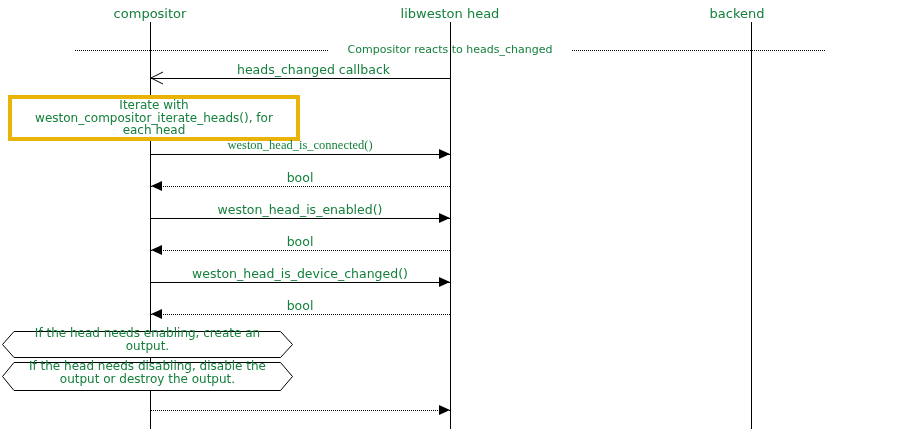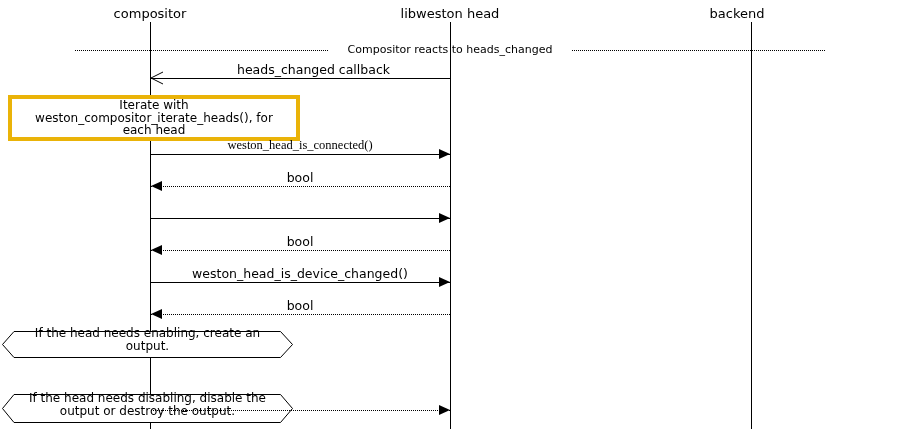--- a/index.html
+++ b/index.html
@@ -2,21 +2,21 @@
 <html><head>
 <meta charset="utf-8">
 <style>
   html, body { margin: 0; padding: 0; background: #ffffff; }
   .diagram {
     position: relative;
     width: 900px;
     height: 429px;
     background: #ffffff;
     font-family: "DejaVu Sans", "Liberation Sans", sans-serif;
-    color: #000000;
+    color: #15803d;
     overflow: hidden;
   }
   .lifeline {
     position: absolute;
     top: 22px;
     bottom: 0;
     width: 0;
     border-left: 1px solid #000;
   }
   .participant {
@@ -127,20 +127,21 @@
 each head</div>
 
   <div class="msg-label" style="left:300px; top:138px;font-family:Liberation Serif, serif;">weston_head_is_connected()</div>
   <div class="msg-line" style="left:151px; top:154px; width:299px;"></div>
   <div class="arr-r" style="left:439px; top:149px;"></div>
 
   <div class="msg-label" style="left:300px; top:170px;">bool</div>
   <div class="msg-line dotted" style="left:151px; top:186px; width:299px;"></div>
   <div class="arr-l" style="left:151px; top:181px;"></div>
 
+  <div class="msg-label" style="left:300px; top:202px;">weston_head_is_enabled()</div>
   <div class="msg-line" style="left:151px; top:218px; width:299px;"></div>
   <div class="arr-r" style="left:439px; top:213px;"></div>
 
   <div class="msg-label" style="left:300px; top:234px;">bool</div>
   <div class="msg-line dotted" style="left:151px; top:250px; width:299px;"></div>
   <div class="arr-l" style="left:151px; top:245px;"></div>
 
   <div class="msg-label" style="left:300px; top:266px;">weston_head_is_device_changed()</div>
   <div class="msg-line" style="left:151px; top:282px; width:299px;"></div>
   <div class="arr-r" style="left:439px; top:277px;"></div>
@@ -150,21 +151,21 @@
   <div class="arr-l" style="left:151px; top:309px;"></div>
 
   <div class="hex-note" style="top:331px; height:17px;">
     <svg width="291" height="27">
       <polygon points="12,0.5 278.5,0.5 290.5,13.5 278.5,26.5 12,26.5 0.5,13.5" fill="#ffffff" stroke="#000" stroke-width="1"></polygon>
     </svg>
     <div class="hex-text">If the head needs enabling, create an
 output.</div>
   </div>
 
-  <div class="hex-note" style="top:362px; height:22px;margin-top:32px;">
+  <div class="hex-note" style="top:362px; height:22px;">
     <svg width="291" height="29">
       <polygon points="12,0.5 278.5,0.5 290.5,14.5 278.5,28.5 12,28.5 0.5,14.5" fill="#ffffff" stroke="#000" stroke-width="1"></polygon>
     </svg>
     <div class="hex-text">If the head needs disabling, disable the
 output or destroy the output.</div>
   </div>
 
   <div class="msg-line dotted" style="left:151px; top:410px; width:299px;"></div>
   <div class="arr-r" style="left:439px; top:405px;"></div>
 

